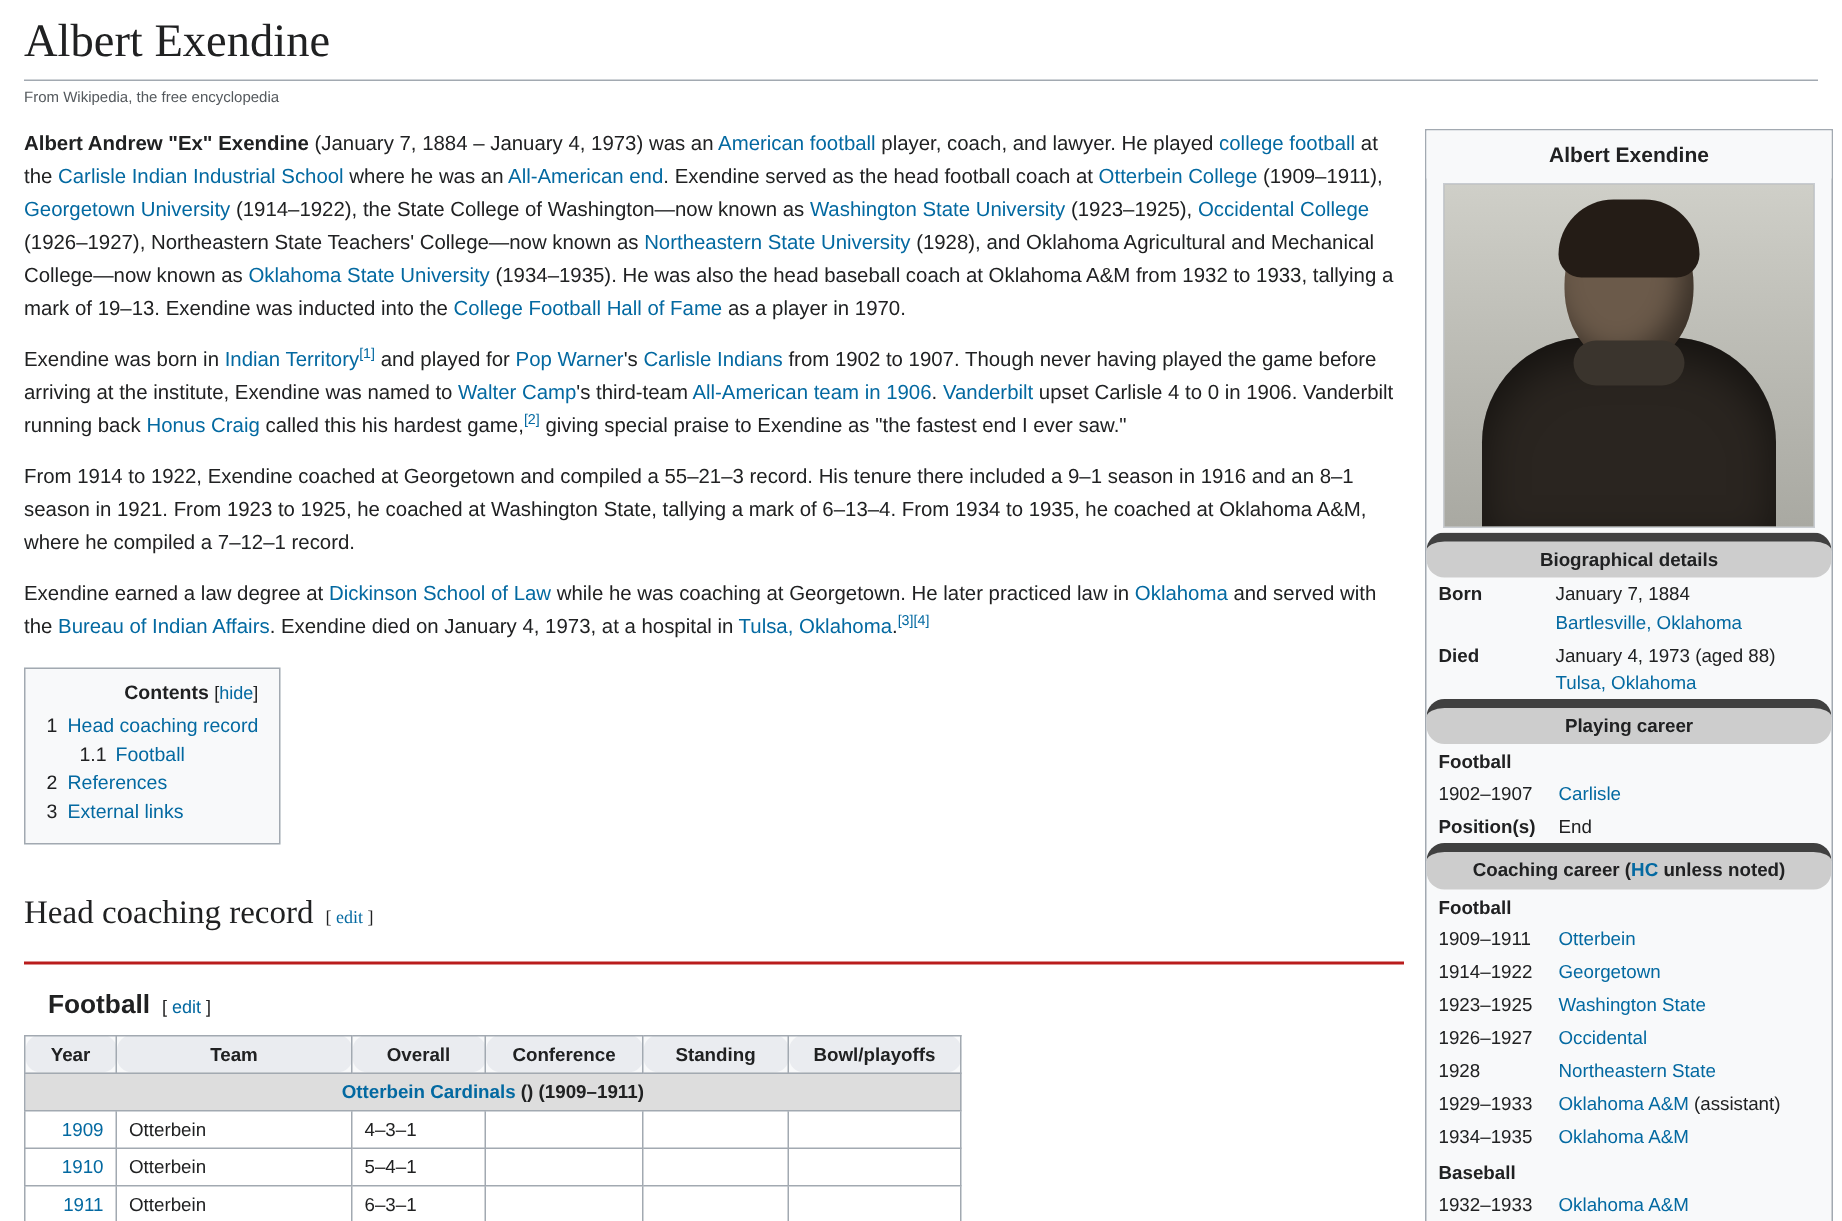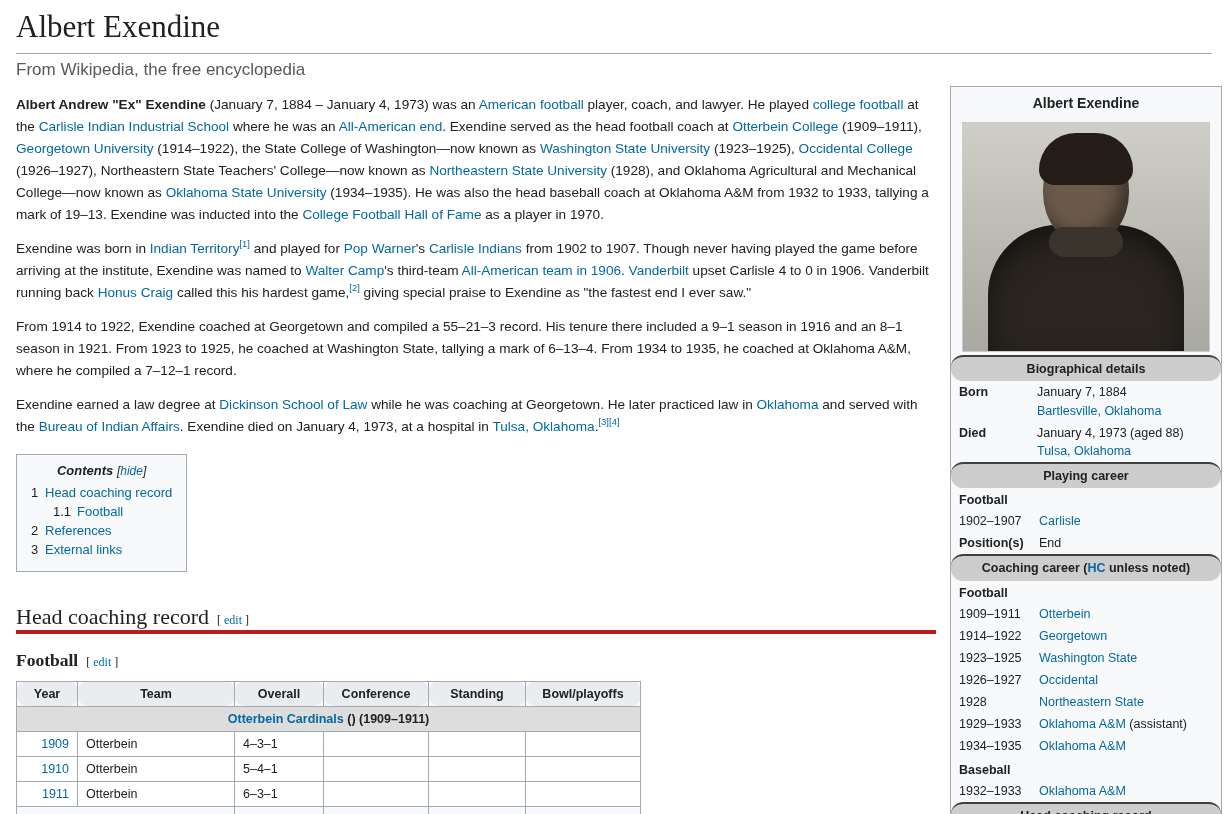--- a/index.html
+++ b/index.html
@@ -29,21 +29,21 @@
   .page-title {
     font-family: "Liberation Serif", serif;
     font-size: 31px;
     font-weight: normal;
     line-height: 1.25;
     margin: 0 0 4px 0;
     padding-bottom: 6px;
     border-bottom: 1px solid #a2a9b1;
   }
   .subtitle {
-    font-size: 17px;
+    font-size: 10px;
     color: #54595d;
     margin: 6px 0 14px 0;
   }
   
   .content {
     position: relative;
     padding: 0 16px;
   }
   .body-col {
     width: 920px;
@@ -63,24 +63,23 @@
   .toc {
     display: inline-block;
     border: 1px solid #a2a9b1;
     background: #f8f9fa;
     padding: 8px 14px 10px 14px;
     font-size: 13px;
     margin: 4px 0 20px 0;
     min-width: 130px;
   }
   .toc-title {
-    text-align: center;
+    text-align: right;
     font-weight: bold;
     margin-bottom: 7px;
-    font-style: italic;
   }
   .toc-title .toggle {
     font-weight: normal;
     font-size: 12px;
   }
   .toc ul {
     list-style: none;
     margin: 0;
     padding: 0;
   }
@@ -97,29 +96,29 @@
     padding-left: 22px;
   }
   .toc .sub .num {
     min-width: 24px;
   }
   
   h2.section {
     font-family: "Liberation Serif", serif;
     font-size: 22px;
     font-weight: normal;
-    border-bottom: 4px solid #b91c1c;
+    border-bottom: 2px solid #b91c1c;
     margin: 12px 0 10px 0;
-    padding-bottom: 0;
+    padding-bottom: 20px;
   }
   h3.subsection {
-    font-family: Liberation Serif, serif;
+    font-family: Liberation Sans, sans-serif;
     font-size: 17.5px;
     font-weight: bold;
-    margin: 16px 0 10px 0;
+    margin: 16px 0 10px 16px;
   }
   .editlink {
     font-size: 12px;
     font-weight: normal;
     color: #202122;
     margin-left: 8px;
   }
   .editlink .br { color: #202122; }
   
   table.wikitable {
@@ -229,21 +228,21 @@
     width: 74px;
     height: 30px;
     border-radius: 36px;
     background: #3a342d;
   }
   .ib-section {
     background: #cdcdcd;
     text-align: center;
     font-weight: bold;
     padding: 3px 20px;
-    border-top: 2px solid #404040;
+    border-top: 6px solid #404040;
     border-radius: 12px;
   }
   .ib-row {
     display: flex;
     padding: 2px 4px;
   }
   .ib-row .lbl {
     width: 78px;
     font-weight: bold;
     flex: 0 0 78px;

